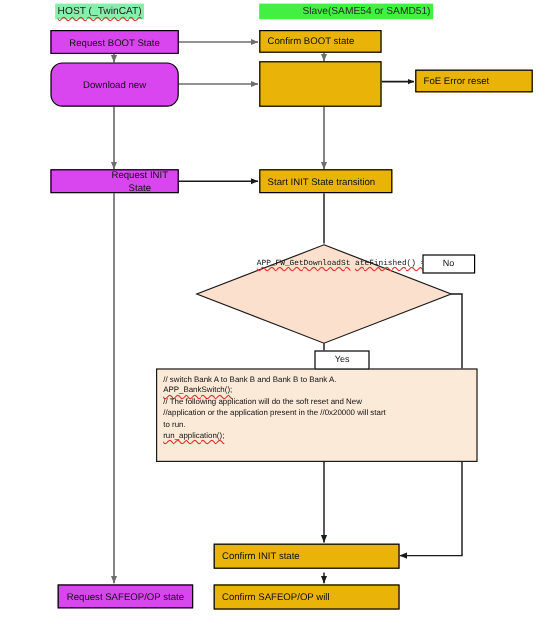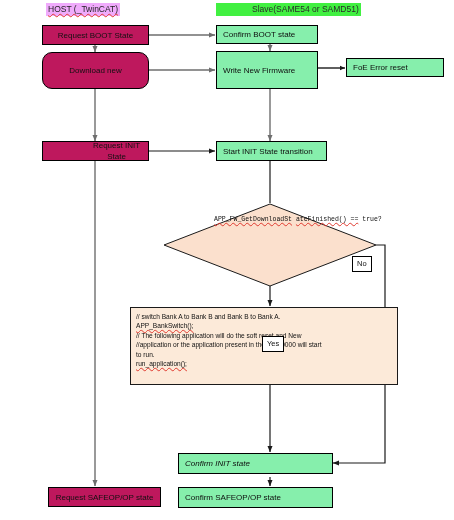--- a/index.html
+++ b/index.html
@@ -24,21 +24,21 @@
   .lane-label {
     position: absolute;
     font-size: 8.5px;
     line-height: 11px;
     white-space: nowrap;
     padding: 1px 2px;
     z-index: 5;
   }
   .lane-host {
     left: 46px; top: 3px;
-    background: #f0abfc;
+    background: #86efac;
     color: #1f1f1f;
   }
   .lane-slave {
     left: 216px; top: 3px;
     background: #41f041;
     color: #2a2a2a;
     padding-left: 36px;
   }
   .sq {
     text-decoration: underline wavy #e03a2f;
@@ -52,28 +52,28 @@
     display: flex;
     align-items: center;
     justify-content: center;
     text-align: center;
     font-size: 8px;
     line-height: 11px;
     z-index: 4;
     padding: 1px 3px;
   }
   .host-node {
-    background: #be185d;
+    background: #d946ef;
     color: #111111;
   }
   .slave-node {
-    background: #86efac;
+    background: #eab308;
     color: #0e0e0e;
     justify-content: flex-start;
-    text-align: left;
+    text-align: right;
     padding-left: 6px;
   }
   .node-lines {
     display: block;
     width: 100%;
   }
   .node-lines span { display: block; }
   .diamond-text {
     position: absolute;
     z-index: 6;
@@ -102,23 +102,22 @@
   
   .edge-label {
     position: absolute;
     box-sizing: border-box;
     border: 1px solid #000000;
     background: #ffffff;
     font-size: 7.5px;
     line-height: 10px;
     color: #111111;
     text-align: right;
-    padding: 2px 4px;
+    padding: 2px 16px;
     z-index: 6;
-    margin-top: 44px;
   }
 </style>
 </head>
 <body>
 
 <svg id="canvas" viewBox="0 0 454 520">
   <defs>
     <marker id="ah" markerWidth="7" markerHeight="7" refX="6.2" refY="3" orient="auto" markerUnits="userSpaceOnUse">
       <path d="M0,0.4 L6.4,3 L0,5.6 z" fill="#6e6e6e"></path>
     </marker>
@@ -185,38 +184,37 @@
 <div class="node host-node" style="left:48px; top:487px; width:113px; height:20px;">
   <span>Request SAFEOP/OP state</span>
 </div>
 
 <div class="node slave-node" style="left:216px; top:25px; width:102px; height:19px;">
   <span>Confirm BOOT state</span>
 </div>
 
 <div class="node slave-node" style="left:216px; top:51px; width:102px; height:38px;">
   <span class="node-lines">
-    <span>Write New Firmware</span>
   </span>
 </div>
 
 <div class="node slave-node" style="left:346px; top:58px; width:98px; height:19px;">
   <span>FoE Error reset</span>
 </div>
 
 <div class="node slave-node" style="left:216px; top:141px; width:111px; height:20px;">
   <span>Start INIT State transition</span>
 </div>
 
-<div class="node slave-node" style="left:178px; top:453px; width:155px; height:21px;font-style:italic;">
+<div class="node slave-node" style="left:178px; top:453px; width:155px; height:21px;">
   <span>Confirm INIT state</span>
 </div>
 
 <div class="node slave-node" style="left:178px; top:487px; width:155px; height:21px;">
-  <span>Confirm SAFEOP/OP state</span>
+  <span>Confirm SAFEOP/OP will</span>
 </div>
 
 <div class="diamond-text" style="left:214px; top:216px; width:120px;">
   <span class="sq">APP_FW_GetDownloadSt</span>
   <span class="sq">ateFinished() ==</span>
   <span>true?</span>
 </div>
 
 <div class="edge-label" style="left:352px; top:212px;">
   <span>No</span>

